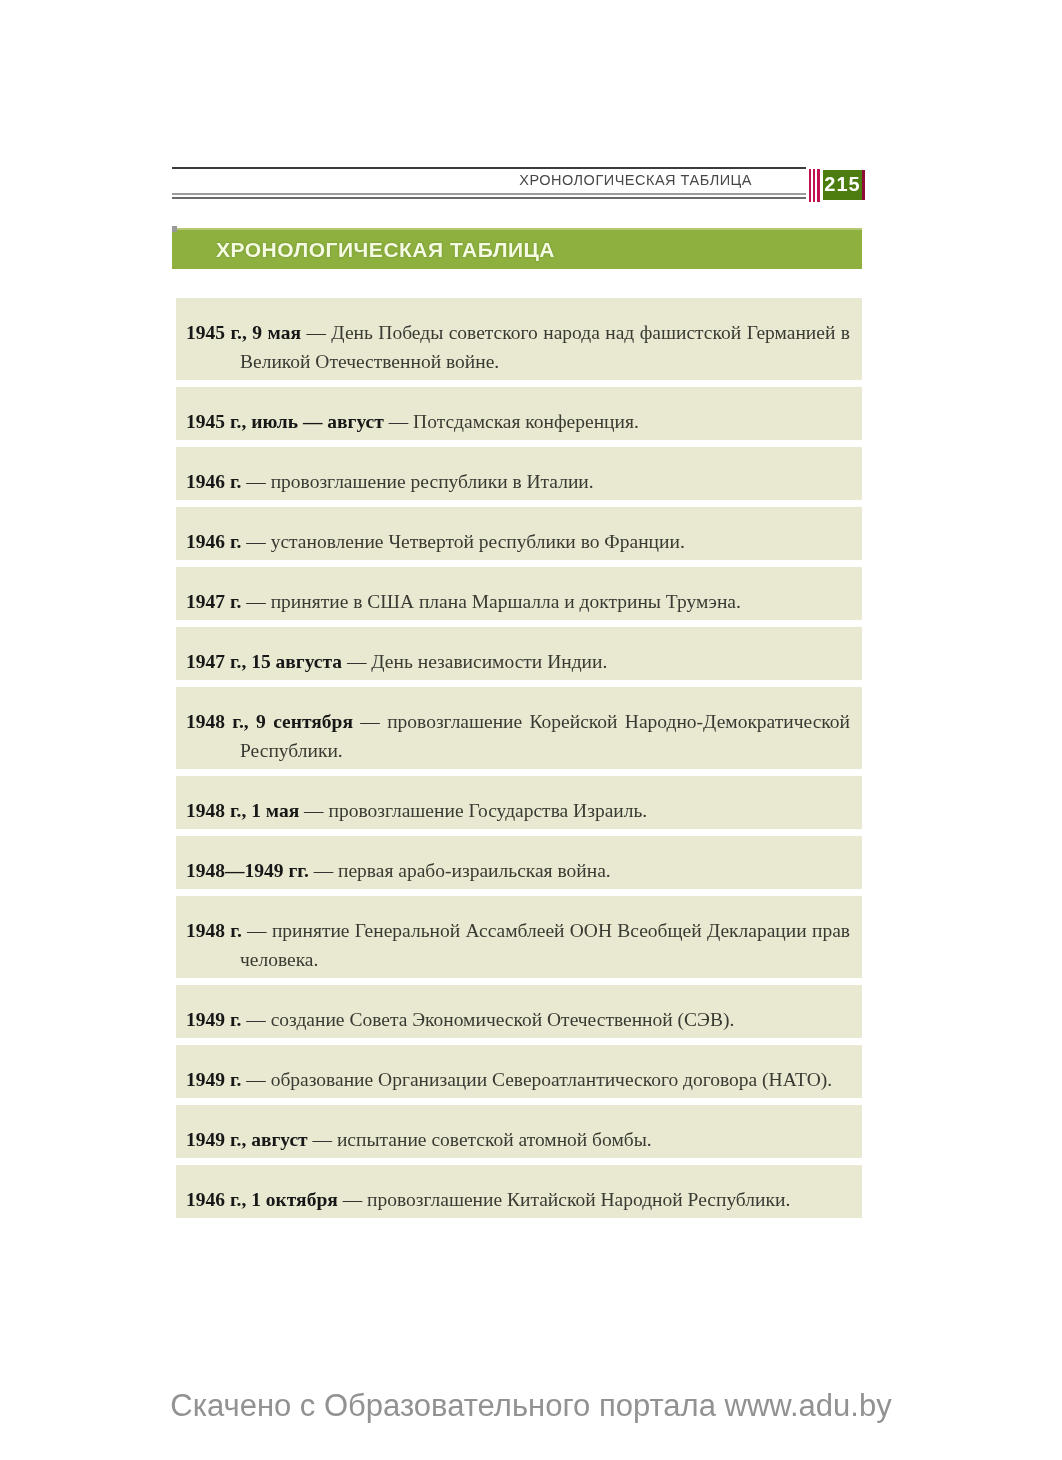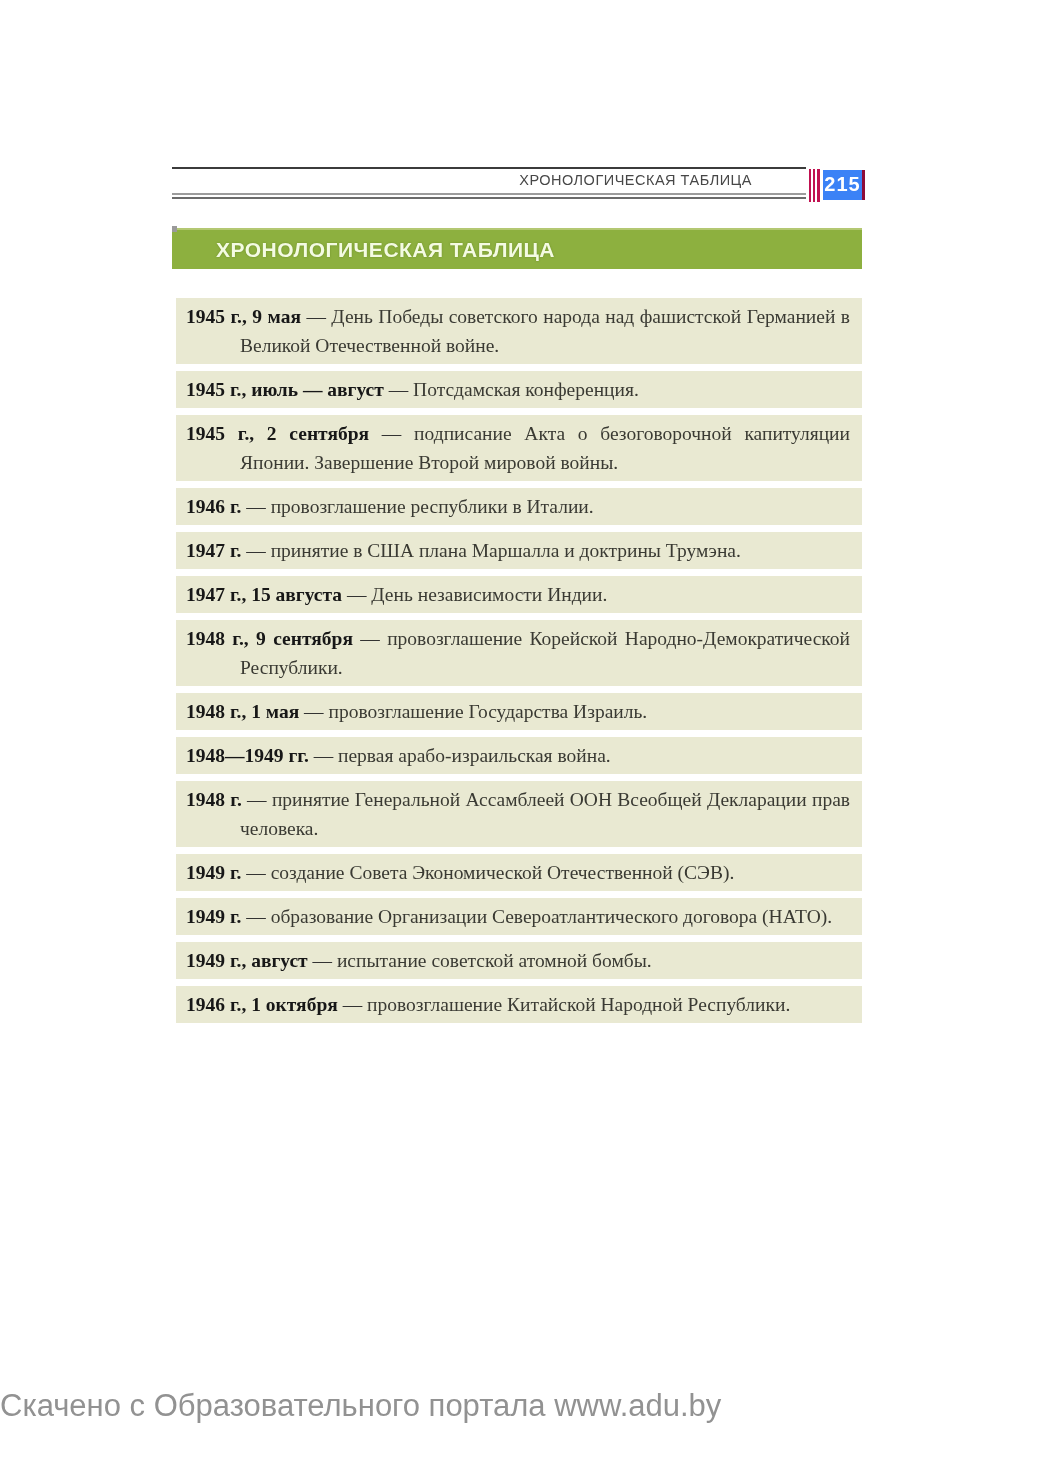--- a/index.html
+++ b/index.html
@@ -30,21 +30,21 @@
     box-sizing: border-box;
   }
   .page-stripe {
     top: 169px; width: 2px; height: 33px; background: #c01150;
   }
   #stripe-1 { left: 809px; }
   #stripe-2 { left: 813px; }
   #stripe-3 { left: 817px; width: 3px; }
   #page-number-badge {
     left: 823px; top: 170px; width: 42px; height: 30px;
-    background: #3b82f6;
+    background: #4d7c0f;
     border-right: 3px solid #8d0c38;
     box-sizing: border-box;
     color: #ffffff;
     font-family: "Liberation Sans", sans-serif;
     font-weight: bold; font-size: 20px; line-height: 29px;
     text-align: center; letter-spacing: 1px;
   }
 
   
   #section-bar {
@@ -65,34 +65,35 @@
     text-shadow: 0 0 2px rgba(80,110,20,0.55);
   }
 
   
   #events {
     left: 176px; top: 298px; width: 686px;
     display: flex; flex-direction: column; gap: 7px;
   }
   .event-row {
     background: #e9e9d2;
-    padding: 4px 12px 4px 64px;
+    padding: 20px 12px 4px 64px;
     text-indent: -54px;
     box-sizing: border-box;
     font-size: 19.5px; line-height: 29px;
     color: #3a3a33;
     text-align: justify;
     min-height: 37px;
   }
   .event-date { font-weight: bold; color: #171717; }
   .event-sep { color: #2a2a2a; }
 
   
   #footer-note {
     left: 0; top: 1388px; width: 1062px;
+    text-align: center;
     font-family: "Liberation Sans", sans-serif;
     font-size: 31px; color: #929292;
   }
 </style>
 </head>
 <body>
 
 <div class="abs" id="rule-top"></div>
 <div class="abs" id="running-title">ХРОНОЛОГИЧЕСКАЯ ТАБЛИЦА</div>
 <div class="abs" id="rule-bottom"></div>
@@ -105,24 +106,24 @@
   <span class="notch"></span>
   <div id="section-title">ХРОНОЛОГИЧЕСКАЯ ТАБЛИЦА</div>
 </div>
 
 <div class="abs" id="events">
   <div class="event-row"><span class="event-date">1945 г., 9 мая</span><span class="event-sep"> — </span><span class="event-desc">День Победы советского народа над фашистской Германией в Великой Отечественной войне.</span></div>
 
 
   <div class="event-row"><span class="event-date">1945 г., июль — август</span><span class="event-sep"> — </span><span class="event-desc">Потсдамская конференция.</span></div>
 
-  <div class="event-row"><span class="event-date">1945 г., 2 сентября</span><span class="event-sep"> — </span><span class="event-desc">подписание Акта о безоговорочной капитуляции Японии. Завершение Второй мировой войны.</span></div>
 
   <div class="event-row"><span class="event-date">1946 г.</span><span class="event-sep"> — </span><span class="event-desc">провозглашение республики в Италии.</span></div>
 
+  <div class="event-row"><span class="event-date">1946 г.</span><span class="event-sep"> — </span><span class="event-desc">установление Четвертой республики во Франции.</span></div>
 
   <div class="event-row"><span class="event-date">1947 г.</span><span class="event-sep"> — </span><span class="event-desc">принятие в США плана Маршалла и доктрины Трумэна.</span></div>
 
   <div class="event-row"><span class="event-date">1947 г., 15 августа</span><span class="event-sep"> — </span><span class="event-desc">День независимости Индии.</span></div>
 
   <div class="event-row"><span class="event-date">1948 г., 9 сентября</span><span class="event-sep"> — </span><span class="event-desc">провозглашение Корейской Народно-Демократической Республики.</span></div>
 
   <div class="event-row"><span class="event-date">1948 г., 1 мая</span><span class="event-sep"> — </span><span class="event-desc">провозглашение Государства Израиль.</span></div>
 
   <div class="event-row"><span class="event-date">1948—1949 гг.</span><span class="event-sep"> — </span><span class="event-desc">первая арабо-израильская война.</span></div>

